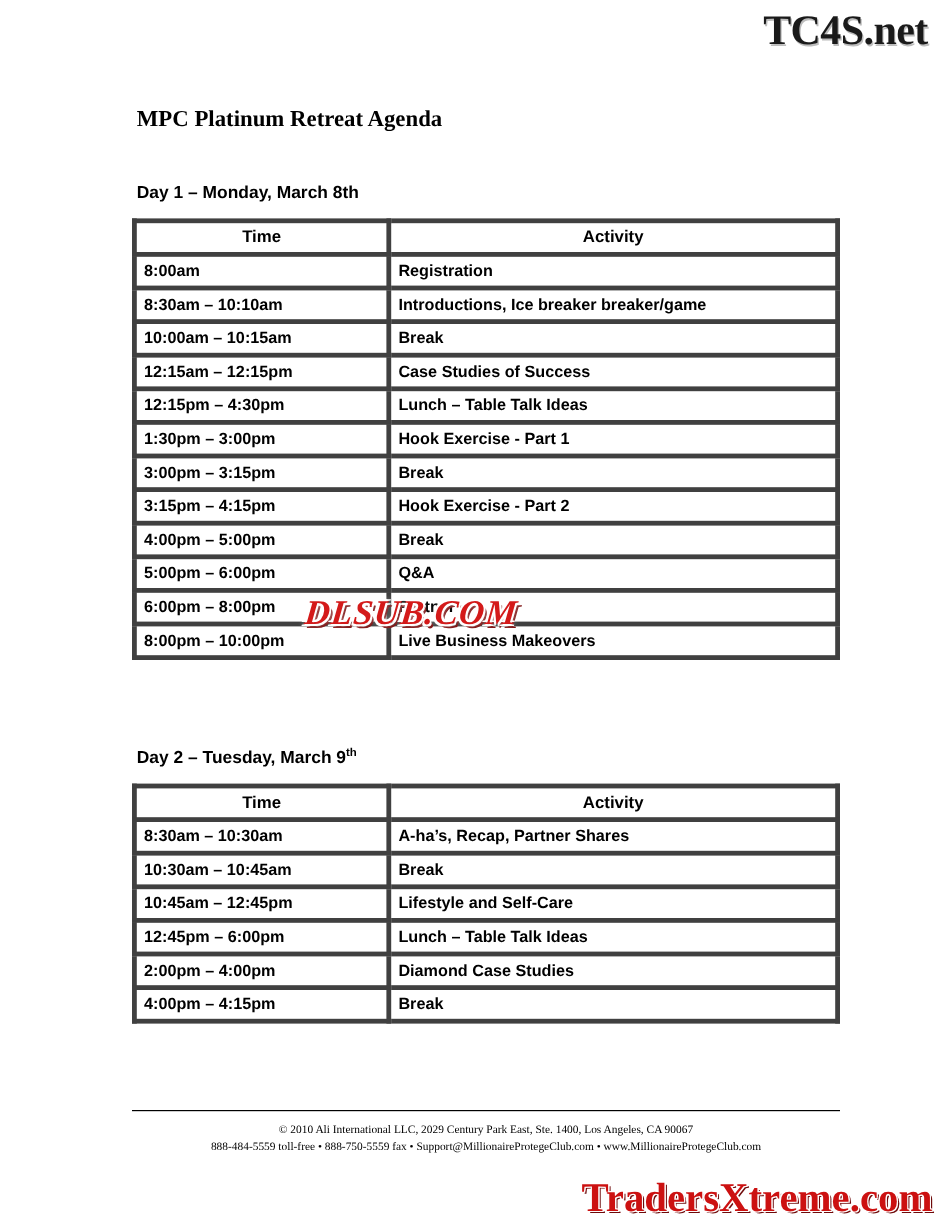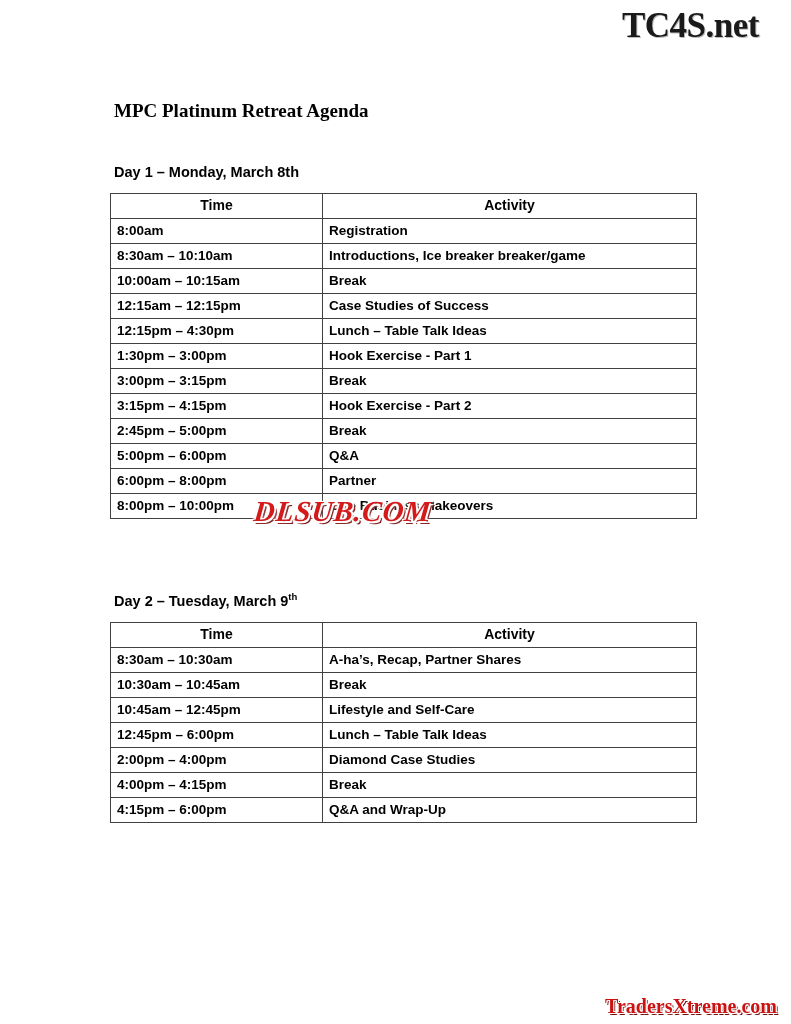--- a/index.html
+++ b/index.html
@@ -19,42 +19,42 @@
     position: relative;
     width: 791px;
     height: 1024px;
     box-sizing: border-box;
   }
 
   
   .tc4s-watermark {
     position: absolute;
     top: 6px;
-    right: 32px;
+    right: 18px;
     font-family: "Liberation Serif", serif;
     font-weight: bold;
     font-size: 35px;
     color: #1a1a1a;
     letter-spacing: -0.5px;
     text-shadow: 1px 1px 0 #bdbdbd;
   }
 
   
   .doc {
     position: absolute;
     left: 110px;
     top: 85px;
     width: 590px;
   }
 
   .doc-title {
     font-family: "Liberation Serif", serif;
     font-weight: bold;
     font-size: 19px;
-    margin: 15px 0 42px 4px;
+    margin: 4px 0 42px 4px;
   }
 
   .day-heading {
     font-family: "Liberation Sans", sans-serif;
     font-weight: bold;
     font-size: 14.5px;
     margin: 0 0 13px 4px;
   }
   .day-heading sup {
     font-size: 9.5px;
@@ -62,21 +62,21 @@
   }
 
   table.agenda {
     border-collapse: collapse;
     width: 586px;
     table-layout: fixed;
     margin: 0 0 0 0;
   }
   table.agenda th,
   table.agenda td {
-    border: 1px solid #404040;
+    border: 4px solid #404040;
     font-size: 13.5px;
     font-weight: bold;
     padding: 2px 6px 3px 6px;
     height: 19px;
     line-height: 17px;
     text-align: left;
     vertical-align: middle;
     font-family: "Liberation Sans", sans-serif;
   }
   table.agenda th {
@@ -128,21 +128,21 @@
     line-height: 14px;
     font-family: "Liberation Serif", serif;
   }
 
   .tx-watermark {
     position: absolute;
     right: 14px;
     bottom: 6px;
     font-family: "Liberation Serif", serif;
     font-weight: bold;
-    font-size: 20px;
+    font-size: 34px;
     color: #cc1111;
     text-shadow:
       -1px -1px 0 #ffffff,
       1px -1px 0 #ffffff,
       -1px  1px 0 #ffffff,
       1px  1px 0 #ffffff,
       2px 2px 0 #6e0a0a;
     white-space: nowrap;
   }
 </style>
@@ -197,21 +197,21 @@
         </tr>
         <tr>
           <td>3:00pm – 3:15pm</td>
           <td>Break</td>
         </tr>
         <tr>
           <td>3:15pm – 4:15pm</td>
           <td>Hook Exercise - Part 2</td>
         </tr>
         <tr>
-          <td>2:45pm – 5:00pm</td>
+          <td>4:00pm – 5:00pm</td>
           <td>Break</td>
         </tr>
         <tr>
           <td>5:00pm – 6:00pm</td>
           <td>Q&amp;A</td>
         </tr>
         <tr>
           <td>6:00pm – 8:00pm</td>
           <td>Partner</td>
         </tr>
@@ -255,27 +255,28 @@
           <td>Lunch – Table Talk Ideas</td>
         </tr>
         <tr>
           <td>2:00pm – 4:00pm</td>
           <td>Diamond Case Studies</td>
         </tr>
         <tr>
           <td>4:00pm – 4:15pm</td>
           <td>Break</td>
         </tr>
-        <tr>
-          <td>4:15pm – 6:00pm</td>
-          <td>Q&amp;A and Wrap-Up</td>
-        </tr>
       </tbody>
     </table>
 
   </div>
 
   <div class="dlsub-watermark">DLSUB.COM</div>
 
+  <div class="footer">
+    <div class="footer-rule"></div>
+    <div class="footer-line">© 2010 Ali International LLC, 2029 Century Park East, Ste. 1400, Los Angeles, CA 90067</div>
+    <div class="footer-line">888-484-5559 toll-free • 888-750-5559 fax • Support@MillionaireProtegeClub.com • www.MillionaireProtegeClub.com</div>
+  </div>
 
   <div class="tx-watermark">TradersXtreme.com</div>
 
 </div>
 
 </body></html>

